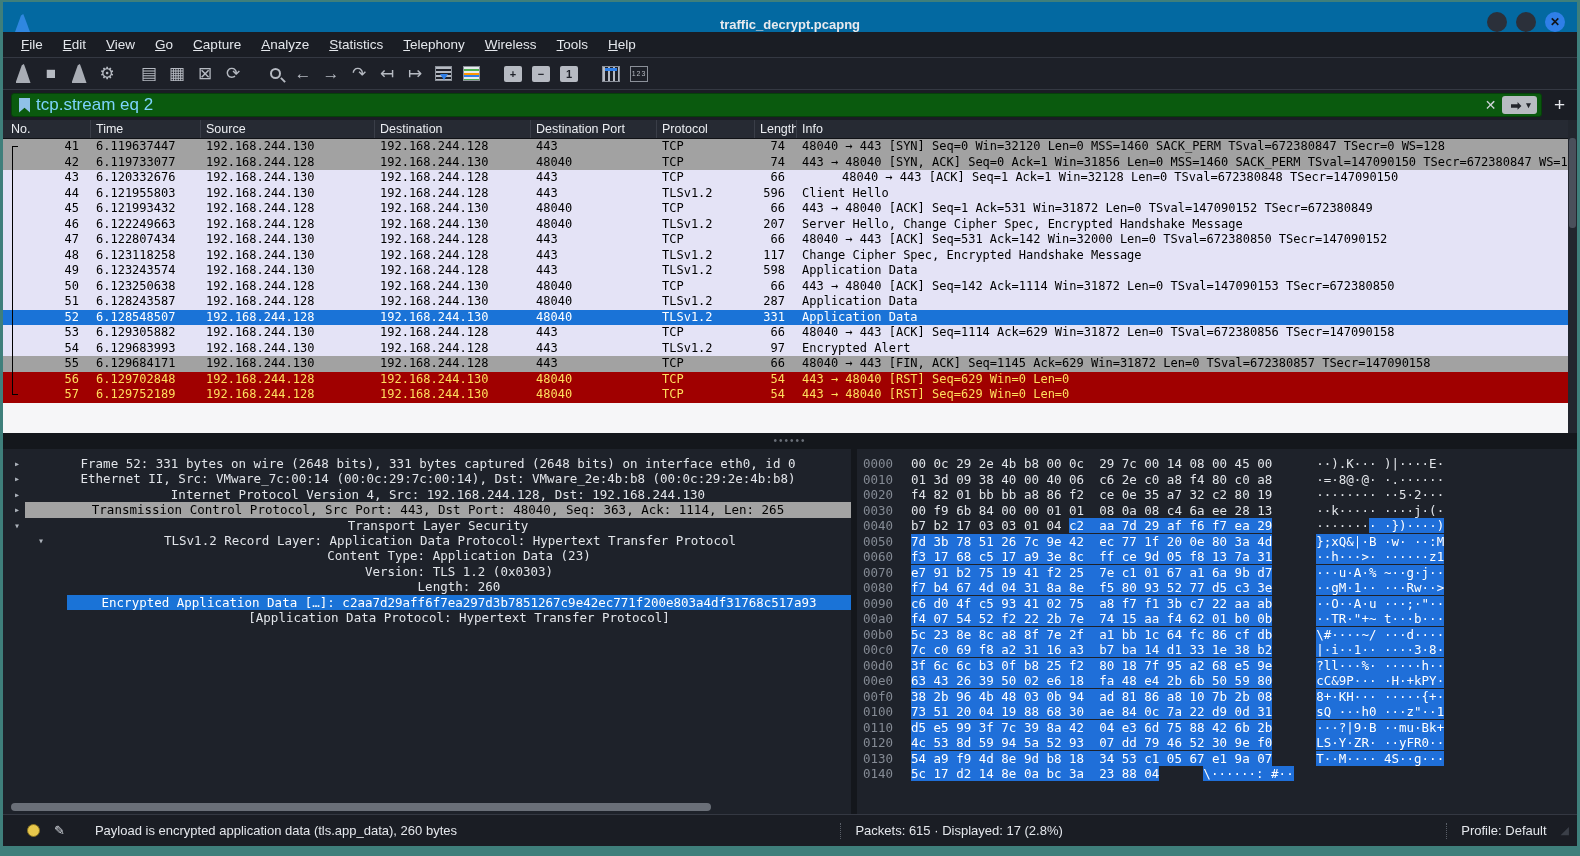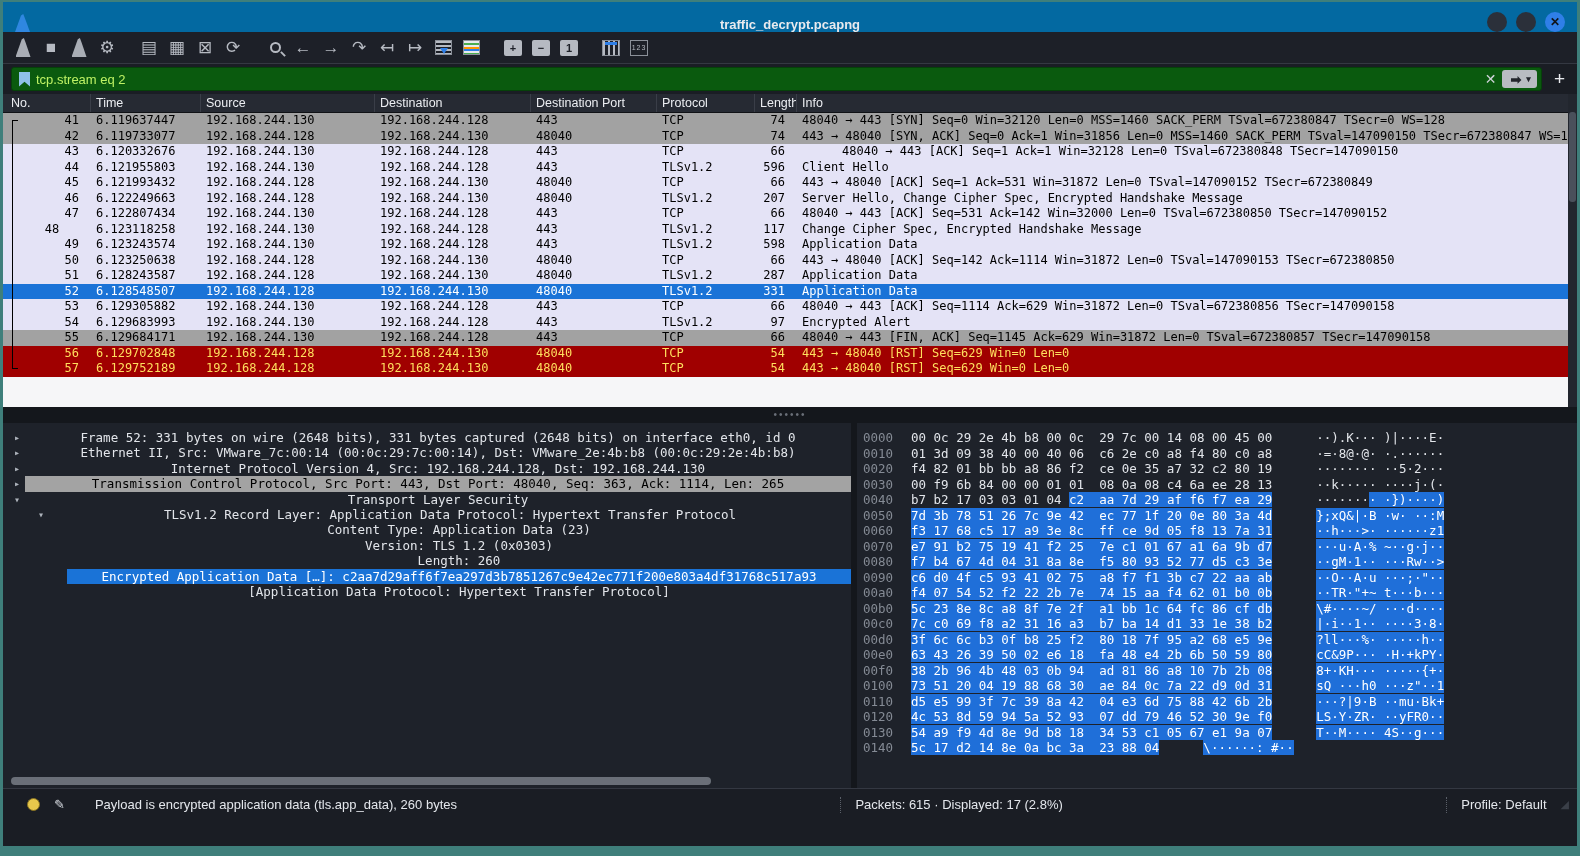--- a/index.html
+++ b/index.html
@@ -48,21 +48,21 @@
   .i-grid::after { content:""; position:absolute; top:1px; left:2px; width:12px; height:3px; background:#2f7fe8; }
   .i-grid2 { width:18px; height:16px; border:1px solid #8b9099; color:#b6bac2; font-size:7px;
              display:flex; align-items:center; justify-content:center; letter-spacing:1px; }
 
   
   .filterbar { height:30px; background:#1a1d24; display:flex; align-items:center; padding:0 8px; flex:none; }
   .filter-field { height:24px; flex:1; background:#0a5a0e; border:1px solid #06400a; border-radius:3px;
                   display:flex; align-items:center; padding:0 4px; }
   .bookmark { width:11px; height:15px; margin:0 6px 0 3px; background:#8fc1e8;
               clip-path:polygon(0 0, 100% 0, 100% 100%, 50% 68%, 0 100%); }
-  .filter-text { color:#bef264; font-size:13px; flex:1; }
+  .filter-text { color:#7dd3fc; font-size:17px; flex:1; }
   .f-clear { color:#cfd3d9; font-size:14px; padding:0 6px; }
   .f-apply { background:#b8bcc2; color:#22252c; border-radius:3px; height:18px; padding:0 6px 0 8px;
              display:flex; align-items:center; font-size:13px; font-weight:bold; gap:5px; }
   .f-apply .caret { font-size:9px; }
   .f-add { color:#e8eaee; font-size:19px; padding:0 4px 0 12px; }
 
   
   .listarea { height:313px; display:flex; flex-direction:column; background:#f6f6f8; position:relative; flex:none; }
   .listheader { height:19px; background:#262a33; display:flex; color:#eceef2; font-size:12.5px;
                 align-items:center; flex:none; border-bottom:1px solid #101216; }
@@ -128,20 +128,33 @@
   <div class="titlebar">
     <div class="ws-logo"></div>
     <div class="title-text">traffic_decrypt.pcapng</div>
     <div class="winbtns">
       <div class="winbtn"></div>
       <div class="winbtn"></div>
       <div class="winbtn close">✕</div>
     </div>
   </div>
 
+  <div class="menubar" id="menubar">
+        <span class="menu-item">File</span>
+        <span class="menu-item">Edit</span>
+        <span class="menu-item">View</span>
+        <span class="menu-item">Go</span>
+        <span class="menu-item">Capture</span>
+        <span class="menu-item">Analyze</span>
+        <span class="menu-item">Statistics</span>
+        <span class="menu-item">Telephony</span>
+        <span class="menu-item">Wireless</span>
+        <span class="menu-item">Tools</span>
+        <span class="menu-item">Help</span>
+      </div>
 
   <div class="toolbar" id="toolbar">
         <span class="tbtn">
           <span class="fin"></span>
         </span>
         <span class="tbtn">
           <span class="tbglyph">■</span>
         </span>
         <span class="tbtn">
           <span class="fin"></span>
@@ -315,21 +328,21 @@
             <span class="pcell" style="width: 156px; padding-left: 5px;">192.168.244.128</span>
             <span class="pcell" style="width: 126px; padding-left: 5px;">443</span>
             <span class="pcell" style="width: 98px; padding-left: 5px;">TCP</span>
             <span class="pcell" style="width: 42px; text-align: right; padding-right: 12px;">66</span>
             <span class="pcell" style="flex: 1 1 0%; padding-left: 5px;">48040 → 443 [ACK] Seq=531 Ack=142 Win=32000 Len=0 TSval=672380850 TSecr=147090152</span>
           </div>
           <div class="prow s-normal">
             <span class="gutter g-mid">
               <i></i>
             </span>
-            <span class="pcell" style="width: 66px; text-align: center; padding-right: 12px;">48</span>
+            <span class="pcell" style="width: 66px; text-align: right; padding-right: 12px;">48</span>
             <span class="pcell" style="width: 110px; padding-left: 5px;">6.123118258</span>
             <span class="pcell" style="width: 174px; padding-left: 5px;">192.168.244.130</span>
             <span class="pcell" style="width: 156px; padding-left: 5px;">192.168.244.128</span>
             <span class="pcell" style="width: 126px; padding-left: 5px;">443</span>
             <span class="pcell" style="width: 98px; padding-left: 5px;">TLSv1.2</span>
             <span class="pcell" style="width: 42px; text-align: right; padding-right: 12px;">117</span>
             <span class="pcell" style="flex: 1 1 0%; padding-left: 5px;">Change Cipher Spec, Encrypted Handshake Message</span>
           </div>
           <div class="prow s-normal">
             <span class="gutter g-mid">

